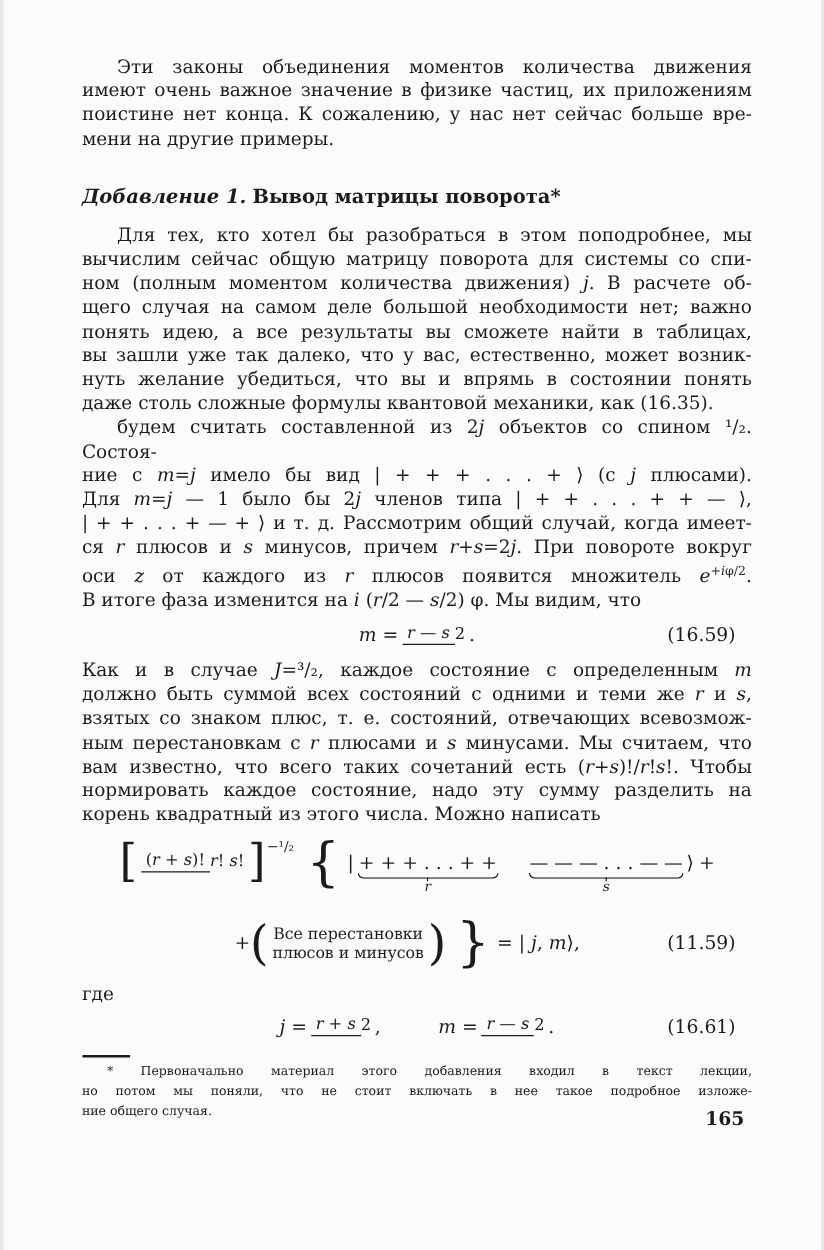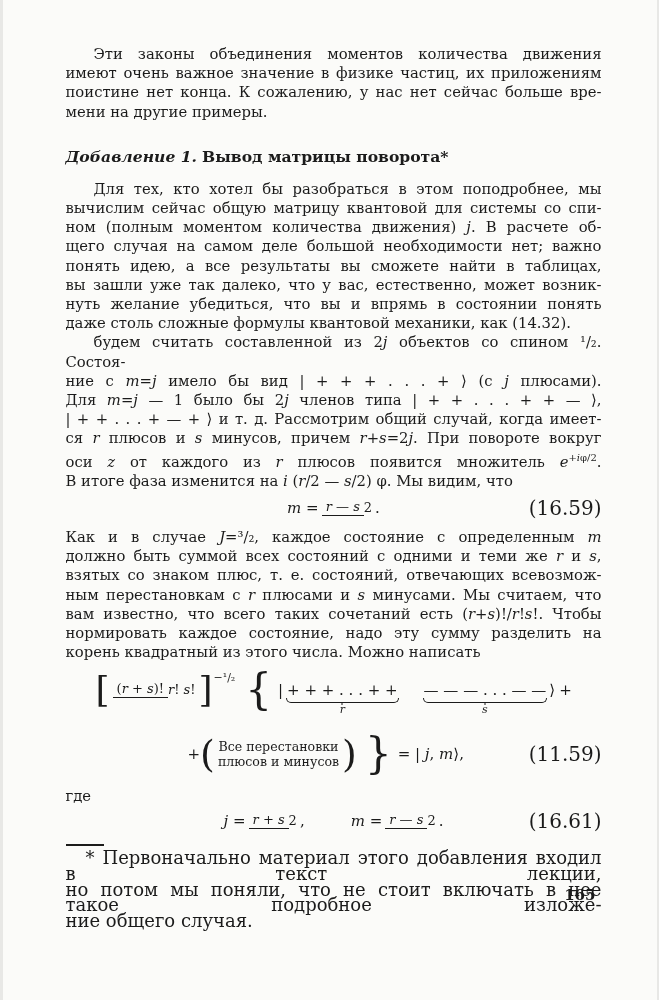--- a/index.html
+++ b/index.html
@@ -23,21 +23,21 @@
   .heading { margin:26px 0 13px 0; font-size:15.6px; }
   .heading .h-it { font-style:italic; font-weight:bold; }
   .heading .h-b  { font-weight:bold; }
 
   i { font-style:italic; }
   sup { font-size:10px; }
 
   
   .eq-row { position:relative; display:flex; justify-content:center; align-items:center;
             font-size:15px; }
-  .eq-num { position:absolute; right:0; top:50%; transform:translateY(-50%); font-size:20px; }
+  .eq-num { position:absolute; right:13px; top:50%; transform:translateY(-50%); font-size:15px; }
 
   .frac { display:inline-flex; flex-direction:row; 
           vertical-align:middle; font-size:13px; line-height:14px; margin:0 3px; }
   .frac .fnum { border-bottom:1px solid #1b1b1b; padding:0 4px 1px 4px; }
   .frac .fden { padding-top:1px; }
 
   .eq59 { margin:9px 0 10px 0; }
   .eq61 { margin:8px 0 14px 0; }
   .eq61 .grp { display:inline-flex; align-items:center; }
   .eq61 .sep { margin-right:46px; }
@@ -66,21 +66,21 @@
 
   .parengrp { display:inline-flex; align-items:center; }
   .parengrp .pbr { font-size:38px; line-height:1; }
   .parengrp .pcol { display:flex; flex-direction:column; align-items:center;
                     font-size:12.6px; line-height:15px; padding:0 3px; }
 
   .where { font-size:14.8px; margin:12px 0 0 0; }
 
   
   .fnrule { width:38px; height:0; border-top:2px solid #1b1b1b; margin:10px 0 4px 0; }
-  .footnote { font-size:18px; line-height:15.6px; }
+  .footnote { font-size:10px; line-height:15.6px; }
   .footnote .tline:first-child { text-indent:20px; }
 
   .pagenum { position:absolute; right:61px; top:886px; font-size:15px; font-weight:bold; }
 </style>
 </head>
 <body>
 
 <div class="page">
   <div class="content">
 
@@ -91,27 +91,27 @@
         <div class="tline tlast">мени на другие примеры.</div>
       </div>
 
     <div class="heading">
       <span class="h-it">Добавление 1.</span>
       <span class="h-b">Вывод матрицы поворота*</span>
     </div>
 
     <div class="para" data-indent="true">
         <div class="tline">Для тех, кто хотел бы разобраться в этом поподробнее, мы</div>
-        <div class="tline">вычислим сейчас общую матрицу квантовой для системы со спи-</div>
+        <div class="tline">вычислим сейчас общую матрицу поворота для системы со спи-</div>
         <div class="tline">ном (полным моментом количества движения) <i>j</i>. В расчете об-</div>
         <div class="tline">щего случая на самом деле большой необходимости нет; важно</div>
         <div class="tline">понять идею, а все результаты вы сможете найти в таблицах,</div>
         <div class="tline">вы зашли уже так далеко, что у вас, естественно, может возник-</div>
         <div class="tline">нуть желание убедиться, что вы и впрямь в состоянии понять</div>
-        <div class="tline tlast">даже столь сложные формулы квантовой механики, как (14.32).</div>
+        <div class="tline tlast">даже столь сложные формулы квантовой механики, как (16.35).</div>
       </div>
 
     <div class="para" data-indent="true">
         <div class="tline">будем считать составленной из 2<i>j</i> объектов со спином ¹/₂. Состоя-</div>
         <div class="tline">ние с <i>m</i>=<i>j</i> имело бы вид | + + + . . . + ⟩ (с <i>j</i> плюсами).</div>
         <div class="tline">Для <i>m</i>=<i>j</i> — 1 было бы 2<i>j</i> членов типа | + + . . . + + — ⟩,</div>
         <div class="tline">| + + . . . + — + ⟩ и т. д. Рассмотрим общий случай, когда имеет-</div>
         <div class="tline">ся <i>r</i> плюсов и <i>s</i> минусов, причем <i>r</i>+<i>s</i>=2<i>j</i>. При повороте вокруг</div>
         <div class="tline">оси <i>z</i> от каждого из <i>r</i> плюсов появится множитель <i>e</i><sup>+<i>i</i>φ/2</sup>.</div>
         <div class="tline tlast">В итоге фаза изменится на <i>i</i> (<i>r</i>/2 — <i>s</i>/2) φ. Мы видим, что</div>

